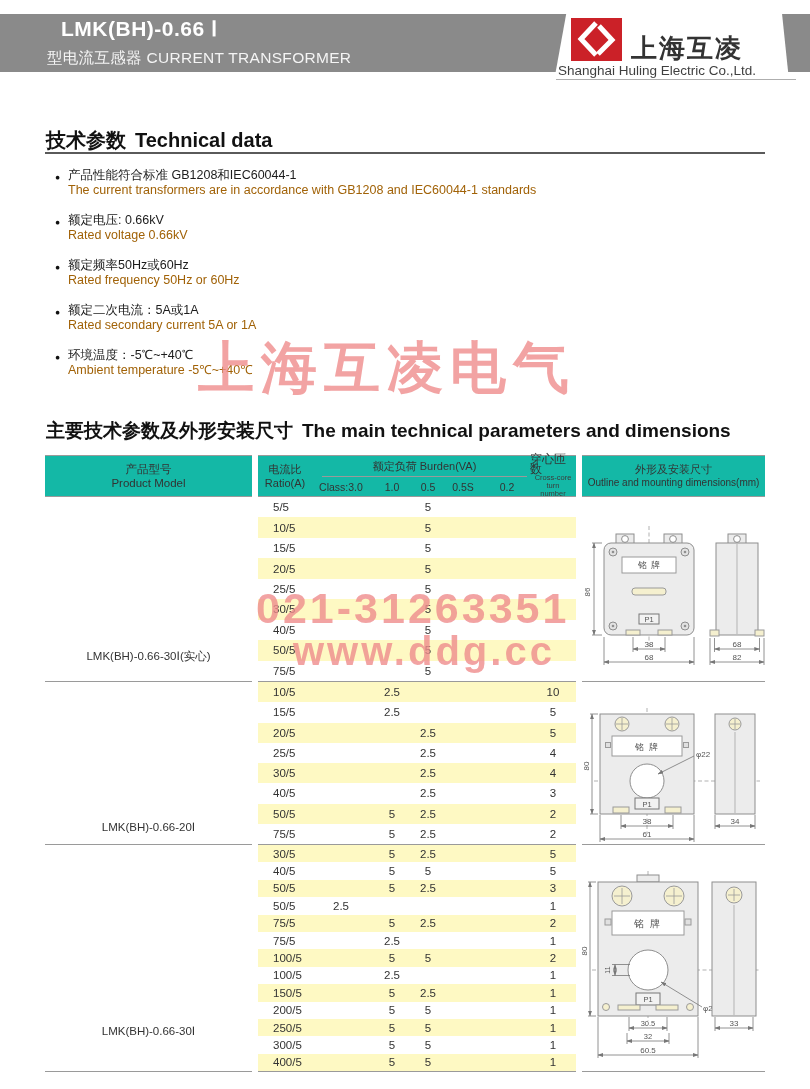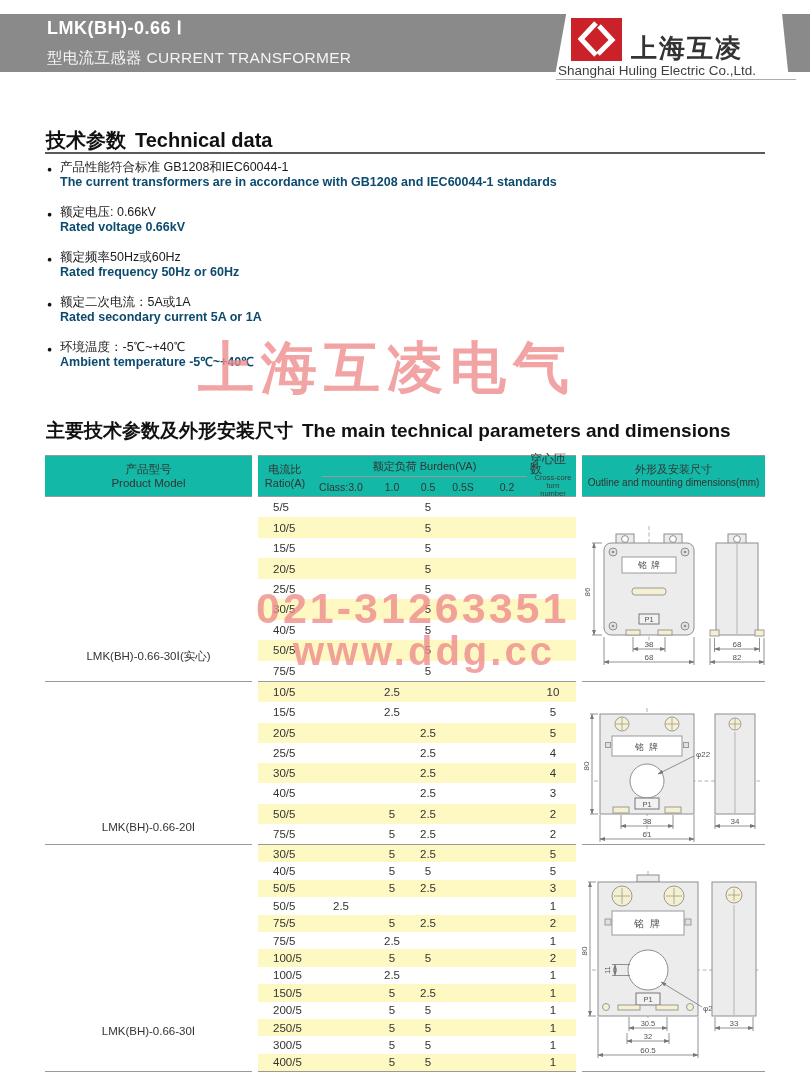--- a/index.html
+++ b/index.html
@@ -2,38 +2,38 @@
 <html><head>
 <meta charset="utf-8">
 <style>
   html,body{margin:0;padding:0;background:#fff;}
   body{width:810px;height:1089px;position:relative;font-family:"Liberation Sans",sans-serif;overflow:hidden;color:#222;}
 
   
   .bar{position:absolute;left:0;top:14px;width:810px;height:58px;background:#8a8a8a;}
   .logo-panel{position:absolute;left:0;top:14px;width:810px;height:58px;background:#fff;
     clip-path:polygon(69.9% 0,96.55% 0,97.3% 100%,68.6% 100%);}
-  .page-title{position:absolute;left:47px;top:17px;color:#fff;font-size:18px;font-weight:bold;letter-spacing:.5px;}
+  .page-title{position:absolute;left:61px;top:17px;color:#fff;font-size:21px;font-weight:bold;letter-spacing:.5px;}
   .page-subtitle{position:absolute;left:47px;top:48px;color:#f4f4f4;font-size:15.5px;letter-spacing:.3px;}
   .logo-red{position:absolute;left:571px;top:18px;width:51px;height:43px;background:#cb2128;}
   .brand-zh{position:absolute;left:631px;top:31px;font-size:26px;font-weight:bold;color:#333;letter-spacing:2px;}
   .company{position:absolute;left:558px;top:63px;font-size:13.5px;color:#3f3f3f;}
   .company-rule{position:absolute;left:556px;top:79px;width:240px;height:1px;background:#aeaeae;}
 
   
   .sec-head{position:absolute;left:46px;font-size:20px;color:#111;white-space:nowrap;}
   .sec-head .zh{font-weight:bold;}
   .sec-head .en{font-weight:bold;margin-left:9px;}
   .rule1{position:absolute;left:45px;top:152px;width:720px;height:2px;background:#5a5a5a;}
 
   
-  .bullets{position:absolute;left:47px;top:160px;width:600px;list-style:none;margin:0;padding:0;}
+  .bullets{position:absolute;left:47px;top:160px;width:600px;list-style:none;margin:8px;padding:0;}
   .bullets li{position:relative;padding-left:13px;margin-bottom:15px;font-size:12.5px;line-height:15px;color:#1c1c1c;}
   .bullets li::before{content:"●";position:absolute;left:0;top:2px;font-size:8.5px;color:#111;}
-  .bullets .en{color:#0c4a6e;font-weight:bold;}
+  .bullets .en{color:#a16207;}
 
   
   .wm{position:absolute;color:#ef8d8d;font-weight:bold;white-space:nowrap;z-index:6;opacity:.8;}
   .wm1{left:198px;top:331px;font-size:56px;letter-spacing:7px;}
   .wm2{left:256px;top:584px;font-size:43px;letter-spacing:3px;}
   .wm3{left:293px;top:629px;font-size:40px;letter-spacing:3px;}
 
   
   .table{position:absolute;left:45px;top:455px;width:720px;font-size:11.5px;color:#333;}
   .thead{display:flex;height:42px;}

